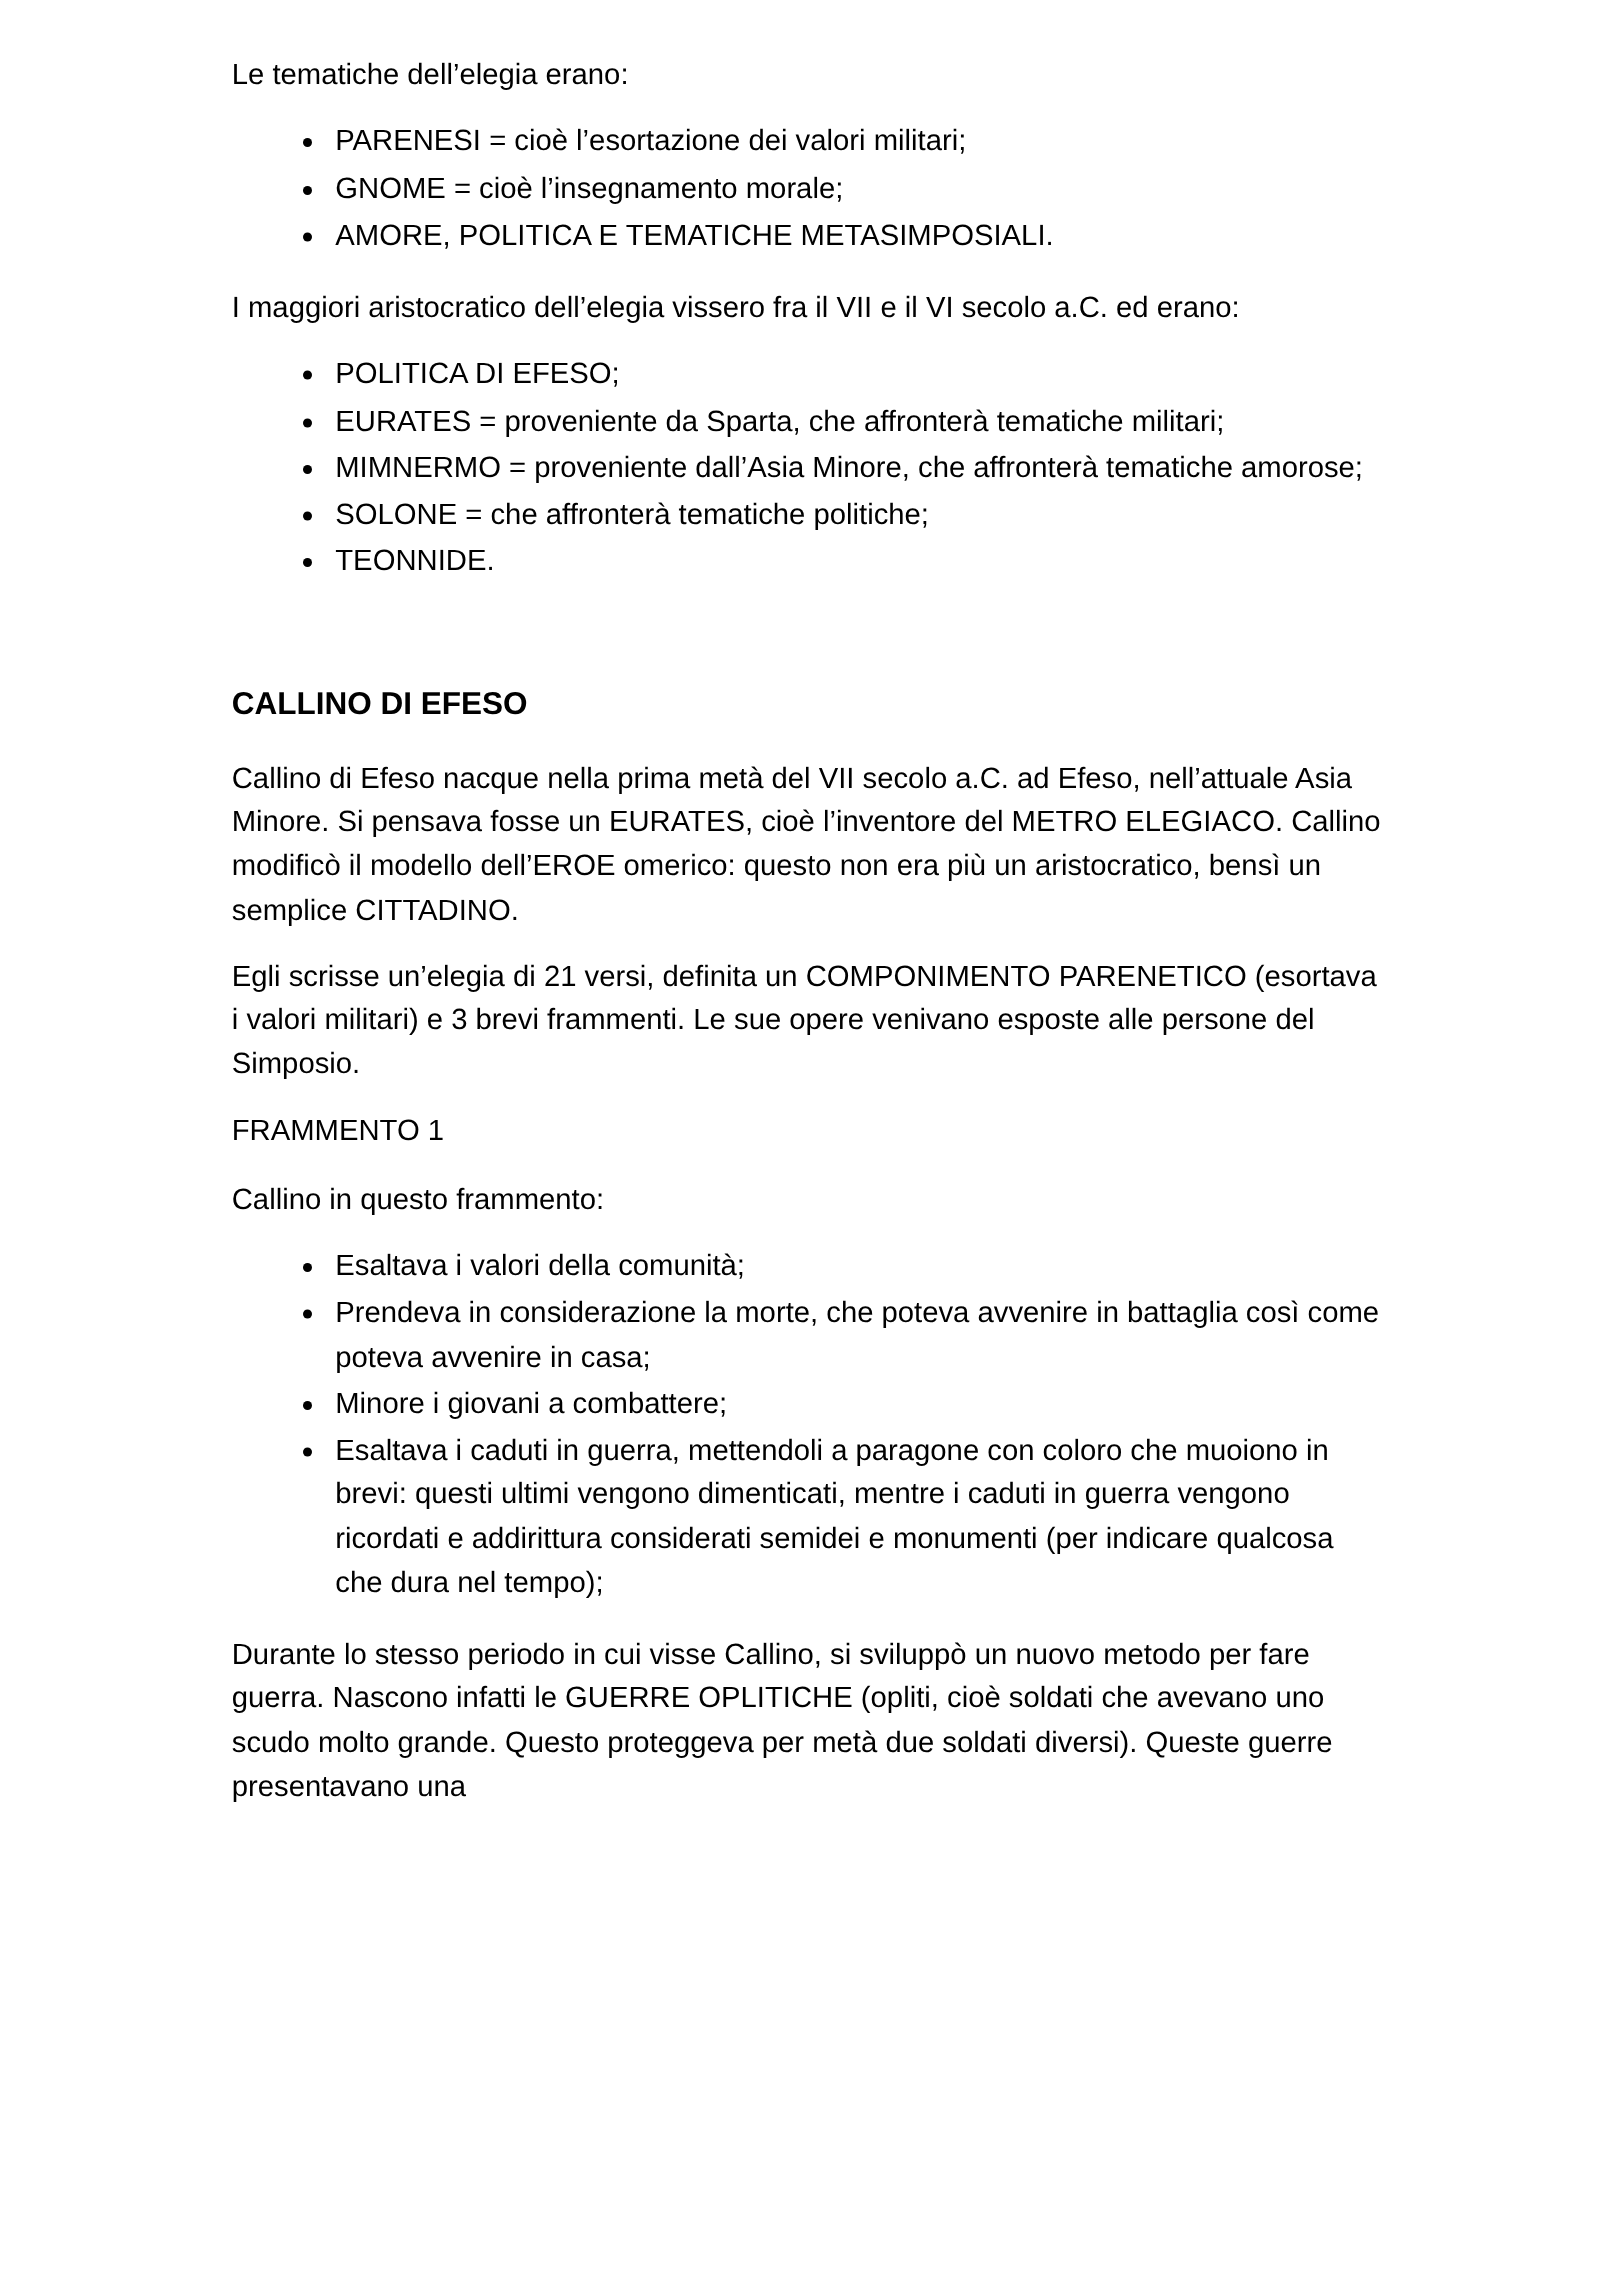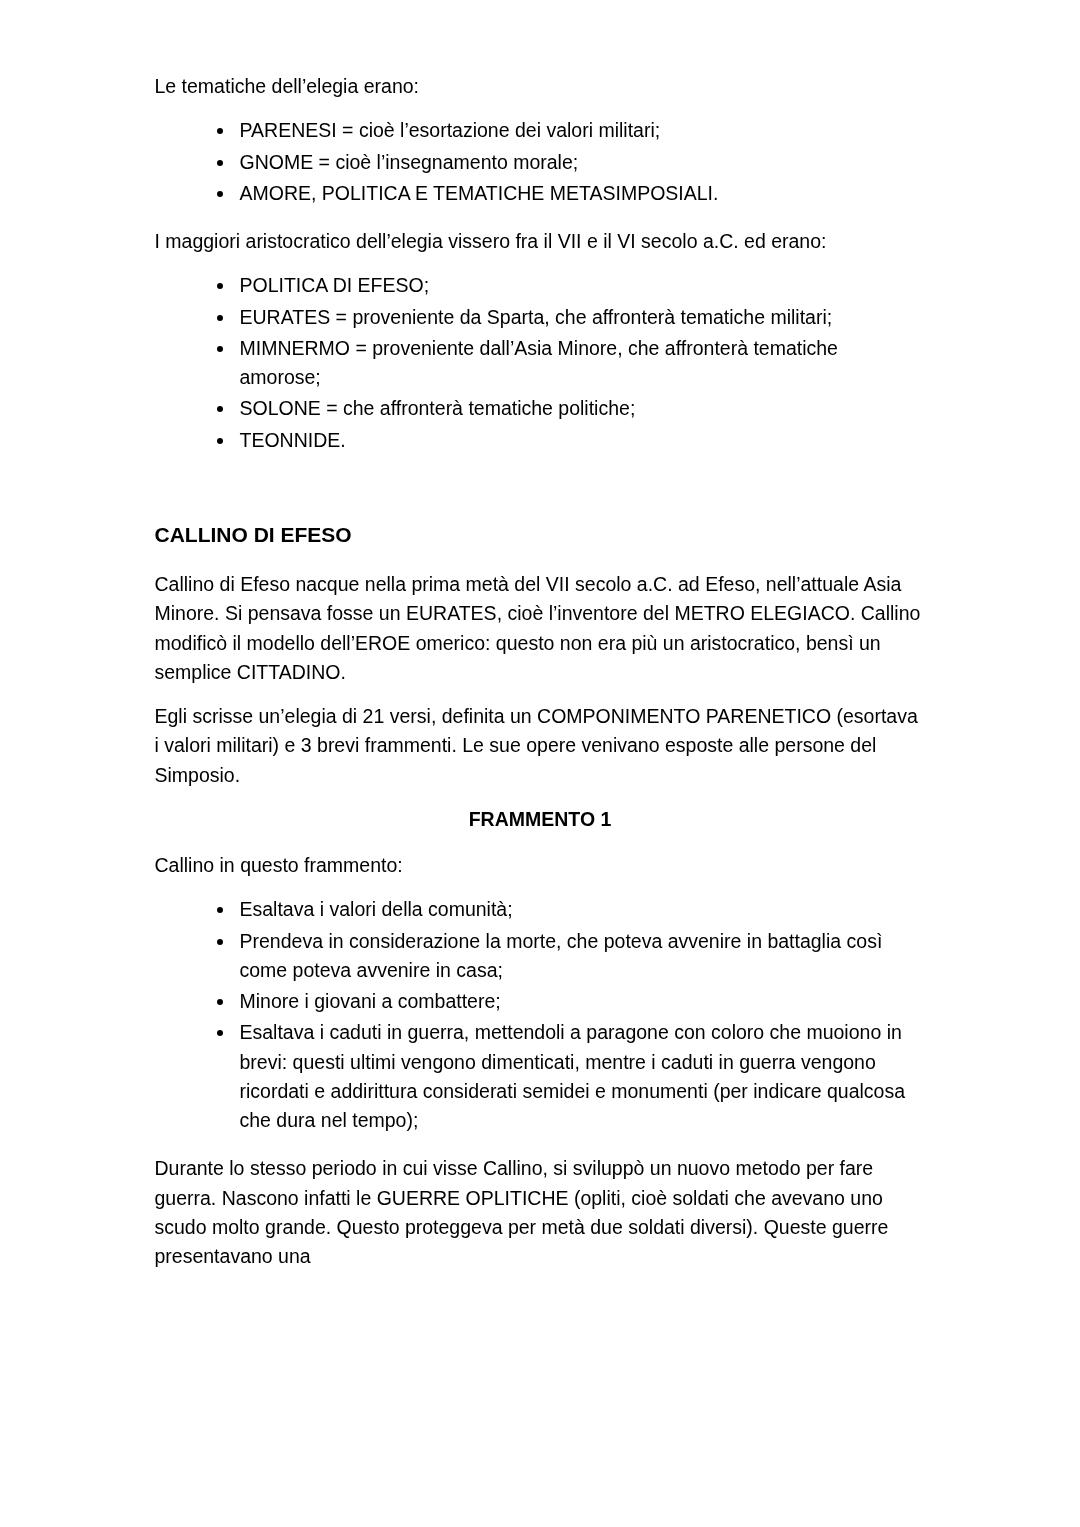--- a/index.html
+++ b/index.html
@@ -11,51 +11,50 @@
   body {
     font-family: "Liberation Sans", "DejaVu Sans", sans-serif;
     color: #000000;
   }
 
   .page {
     width: 901px;
     min-height: 1527px;
     margin: 0 auto;
     background: #ffffff;
-    padding: 72px 65px 40px 65px;
+    padding: 36px 65px 40px 65px;
     font-size: 19.5px;
     line-height: 1.5;
   }
 
   .para {
     margin: 0 0 15px 0;
   }
 
   ul.bullets {
     list-style-type: disc;
     padding-left: 65px;
     margin: 4px 0 19px 0;
   }
 
   ul.bullets li {
     padding-left: 4px;
-    margin: 2px 16px;
+    margin: 2px 0;
   }
 
   h1.section-heading {
     font-size: 21px;
     font-weight: 700;
     margin: 66px 0 22px 0;
     line-height: 1.3;
   }
 
   .sub-heading {
-    font-weight: 700;
+    font-weight: 400;
     margin: 0 0 17px 0;
-    text-align: center;
   }
 </style>
 </head>
 <body>
 
 <div class="page">
 
   <p class="para">Le tematiche dell’elegia erano:</p>
 
   <ul class="bullets">

